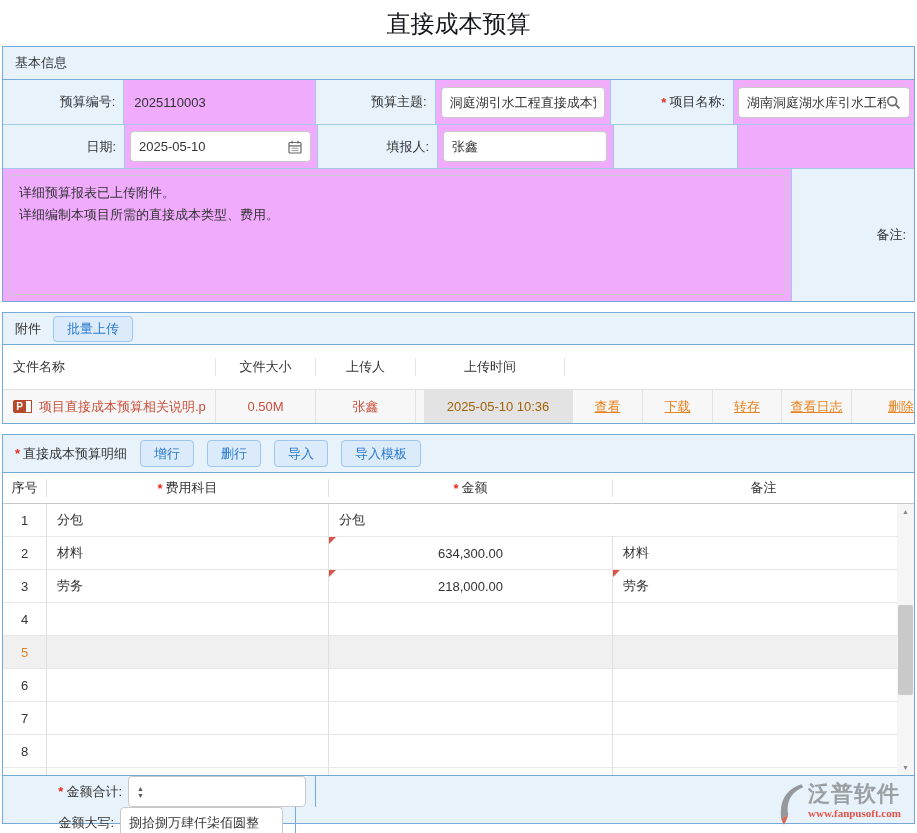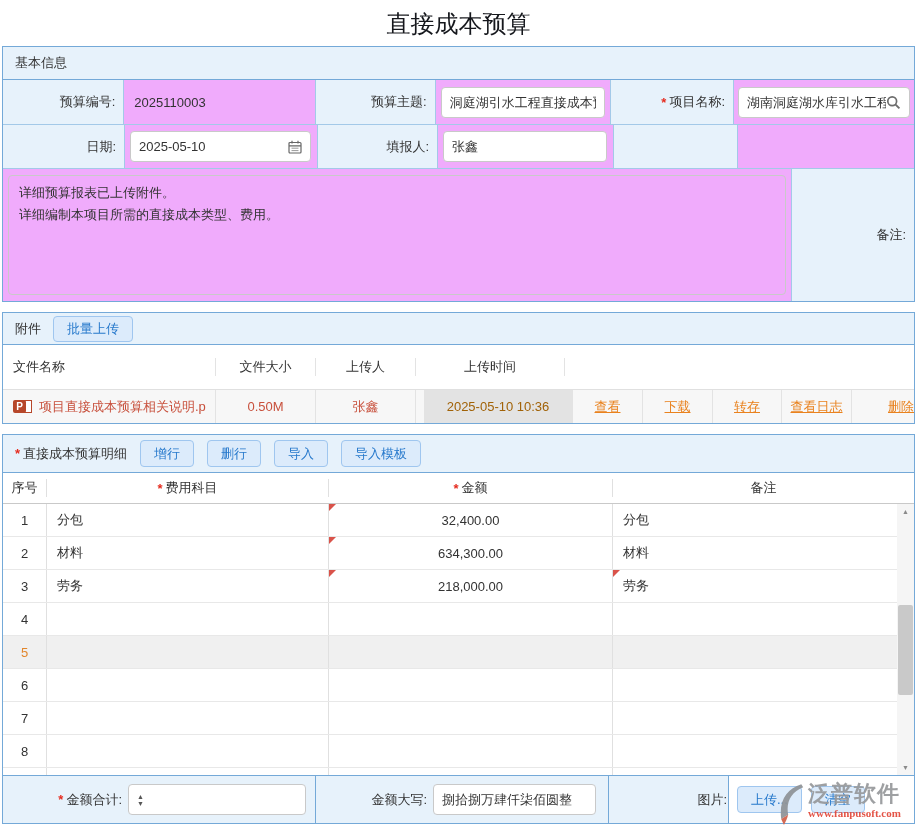--- a/index.html
+++ b/index.html
@@ -90,21 +90,21 @@
   .scrollbar { position: absolute; top: 0; right: 0; width: 17px; height: 271px;
     background: #f5f5f5; display: flex; flex-direction: column; align-items: center; }
   .sb-arrow { height: 15px; line-height: 15px; font-size: 7px; color: #8a8a8a; width: 100%;
     text-align: center; }
   .sb-track { flex: 1; width: 100%; position: relative; }
   .sb-thumb { position: absolute; top: 86px; left: 1px; width: 15px; height: 90px;
     background: #c9c9c9; border-radius: 2px; }
   .sb-arrow.down { margin-top: auto; }
 
   
-  .foot { display: flex; height: 48px; border-top: 1px solid #74a9d8; background: #e7f2fb; }
+  .foot { display: flex; height: 48px; border-top: 1px solid #74a9d8; background: #e7f2fb; flex-direction: column; }
   .fcell { border-right: 1px solid #74a9d8; display: flex; align-items: center; }
   .fcell:last-child { border-right: none; background: #fff; }
   .f1 { width: 313px; } .f2 { width: 293px; } .f3 { width: 120px; justify-content: flex-end;
     padding-right: 1px; } .f4 { flex: 1; padding-left: 8px; }
   .f1 .flbl { width: 125px; text-align: right; padding-right: 6px; }
   .f2 .flbl { width: 117px; text-align: right; padding-right: 6px; }
   .spin-input { width: 178px; justify-content: space-between; }
   .spinner { display: flex; flex-direction: column; line-height: 7px; font-size: 7px;
     color: #555; cursor: pointer; }
   .words-input { width: 163px; }
@@ -261,21 +261,20 @@
       <span class="req">*</span>
         <span>金额</span>
     </div>
     <div class="dcell c-rem">备注</div>
   </div>
 
   <div class="det-body">
     <div class="dt-row">
       <div class="dcell c-seq">1</div>
       <div class="dcell c-sub">分包</div>
-      <div class="dcell c-amt corner">32,400.00</div>
       <div class="dcell c-rem">分包</div>
     </div>
     <div class="dt-row">
       <div class="dcell c-seq">2</div>
       <div class="dcell c-sub">材料</div>
       <div class="dcell c-amt corner">634,300.00</div>
       <div class="dcell c-rem">材料</div>
     </div>
     <div class="dt-row">
       <div class="dcell c-seq">3</div>

